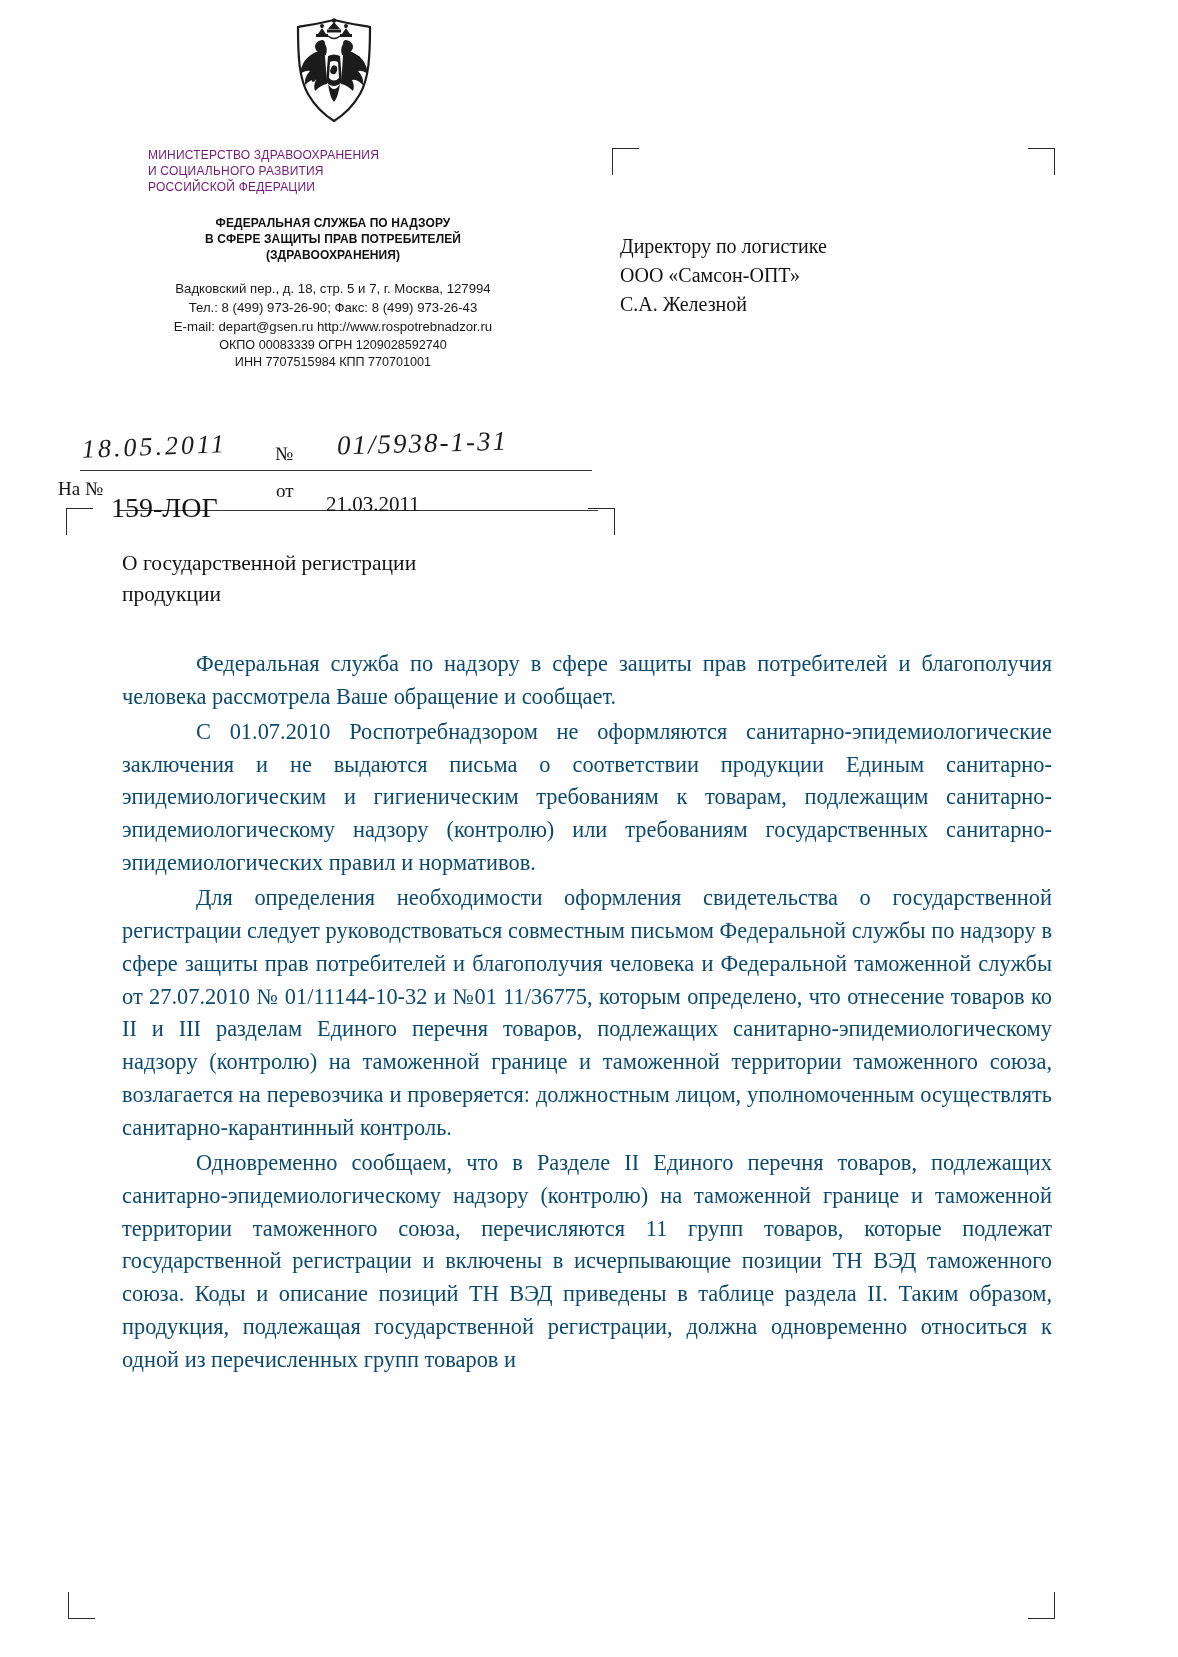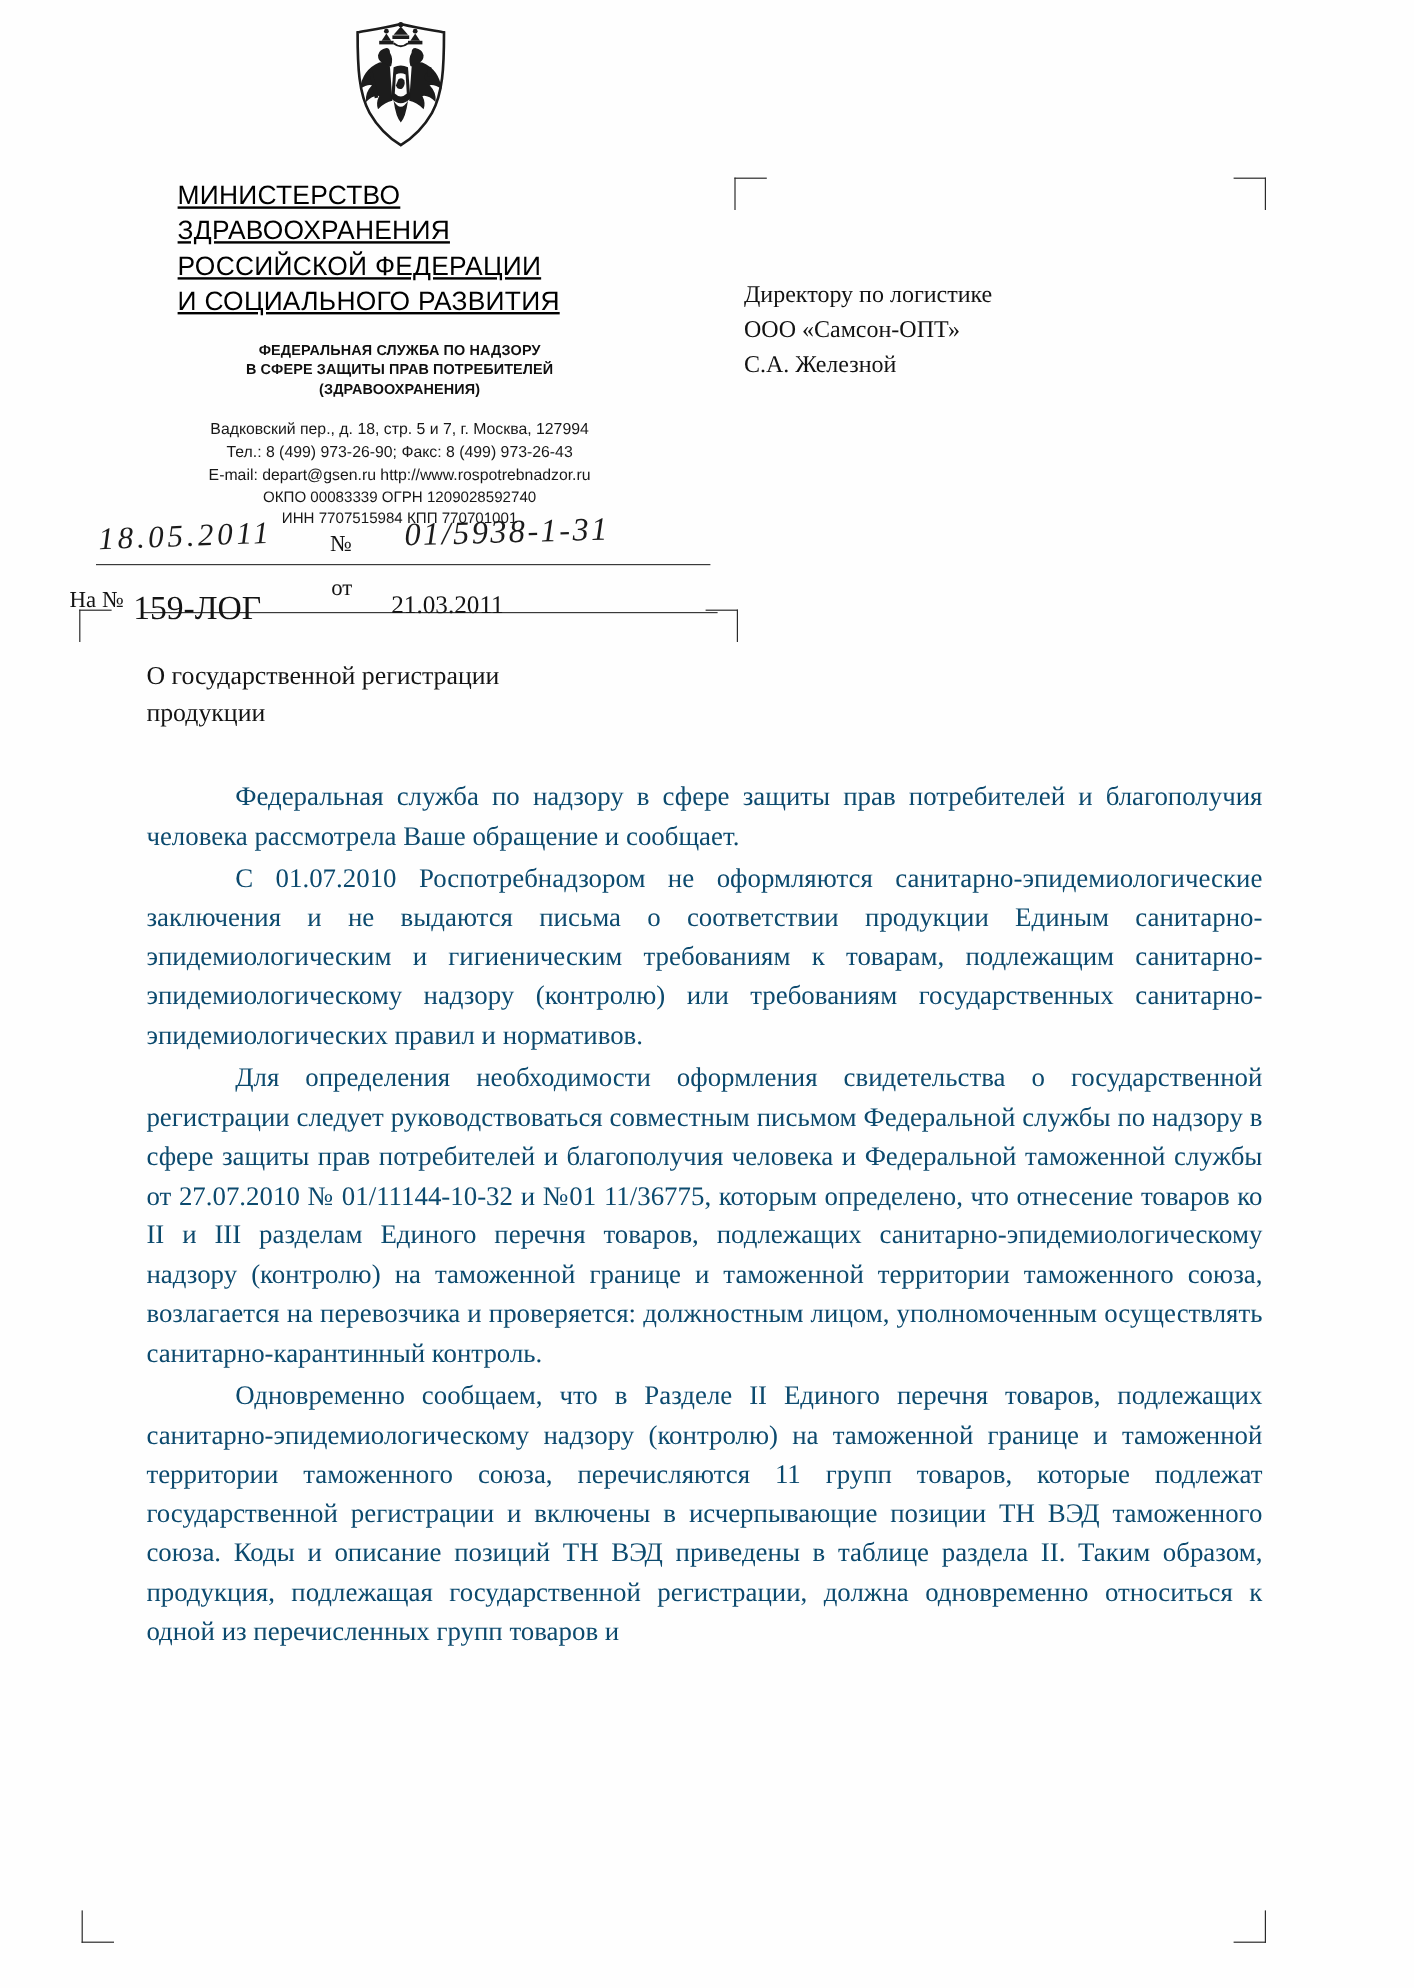--- a/index.html
+++ b/index.html
@@ -47,25 +47,24 @@
     position: absolute;
     left: 118px;
     top: 148px;
     width: 430px;
     text-align: center;
   }
   #ministry {
     text-align: left;
     padding-left: 30px;
     font-family: "Liberation Sans", sans-serif;
-    font-size: 22px;
+    font-size: 12px;
     line-height: 1.33;
     letter-spacing: 0.2px;
-    color: #000000;
-    text-decoration: underline;
+    color: #701a75;
   }
   #service {
     margin-top: 20px;
     font-family: "Liberation Sans", sans-serif;
     font-weight: bold;
     font-size: 12px;
     line-height: 1.32;
     letter-spacing: 0.1px;
     color: #0f0f0f;
   }
@@ -133,21 +132,21 @@
 
   #ref-line {
     position: absolute;
     left: 58px;
     top: 478px;
     width: 560px;
     font-family: "Liberation Serif", serif;
     font-size: 19px;
     color: #141414;
   }
-  #ref-line .lbl-na { position: absolute; left: 0; top: 12px; }
+  #ref-line .lbl-na { position: absolute; left: 0; top: 0; }
   #ref-line .val-na { position: absolute; left: 53px; top: 14px; font-size: 28px; }
   #ref-line .lbl-ot { position: absolute; left: 218px; top: 2px; }
   #ref-line .val-ot { position: absolute; left: 268px; top: 14px; font-size: 21px; }
 
   
   #subject {
     position: absolute;
     left: 122px;
     top: 548px;
     width: 430px;
@@ -226,22 +225,22 @@
         <rect x="68.5" y="40" width="3" height="8"></rect>
 
         <path d="M40 68 q6 10 12 0 q-2 14 -6 18 q-4 -4 -6 -18 z"></path>
       </g>
     </svg>
   </div>
 
   <div id="letterhead">
     <div id="ministry">
       <div>МИНИСТЕРСТВО ЗДРАВООХРАНЕНИЯ</div>
+      <div>И СОЦИАЛЬНОГО РАЗВИТИЯ</div>
       <div>РОССИЙСКОЙ ФЕДЕРАЦИИ</div>
-      <div>И СОЦИАЛЬНОГО РАЗВИТИЯ</div>
     </div>
     <div id="service">
       <div>ФЕДЕРАЛЬНАЯ СЛУЖБА ПО НАДЗОРУ</div>
       <div>В СФЕРЕ ЗАЩИТЫ ПРАВ ПОТРЕБИТЕЛЕЙ</div>
       <div>(ЗДРАВООХРАНЕНИЯ)</div>
     </div>
     <div id="contacts">
       <div>Вадковский пер., д. 18, стр. 5 и 7,  г. Москва, 127994</div>
       <div>Тел.: 8 (499) 973-26-90; Факс: 8 (499) 973-26-43</div>
       <div>E-mail: depart@gsen.ru  http://www.rospotrebnadzor.ru</div>

